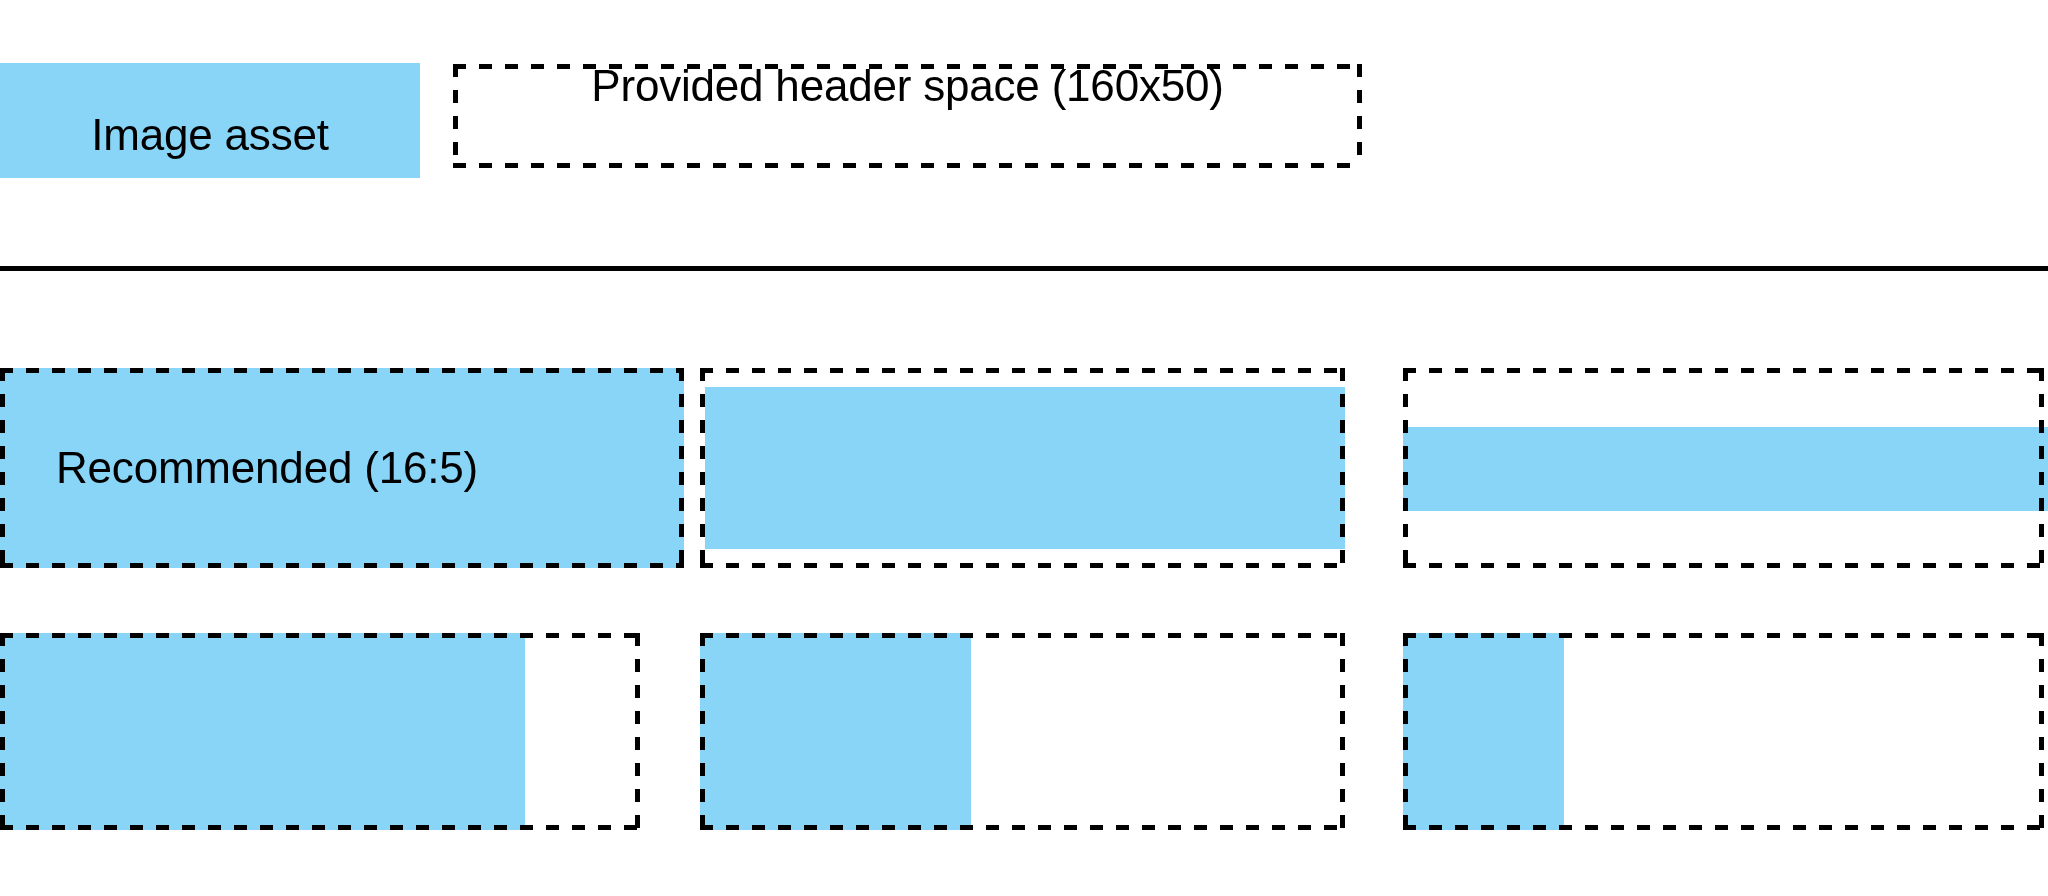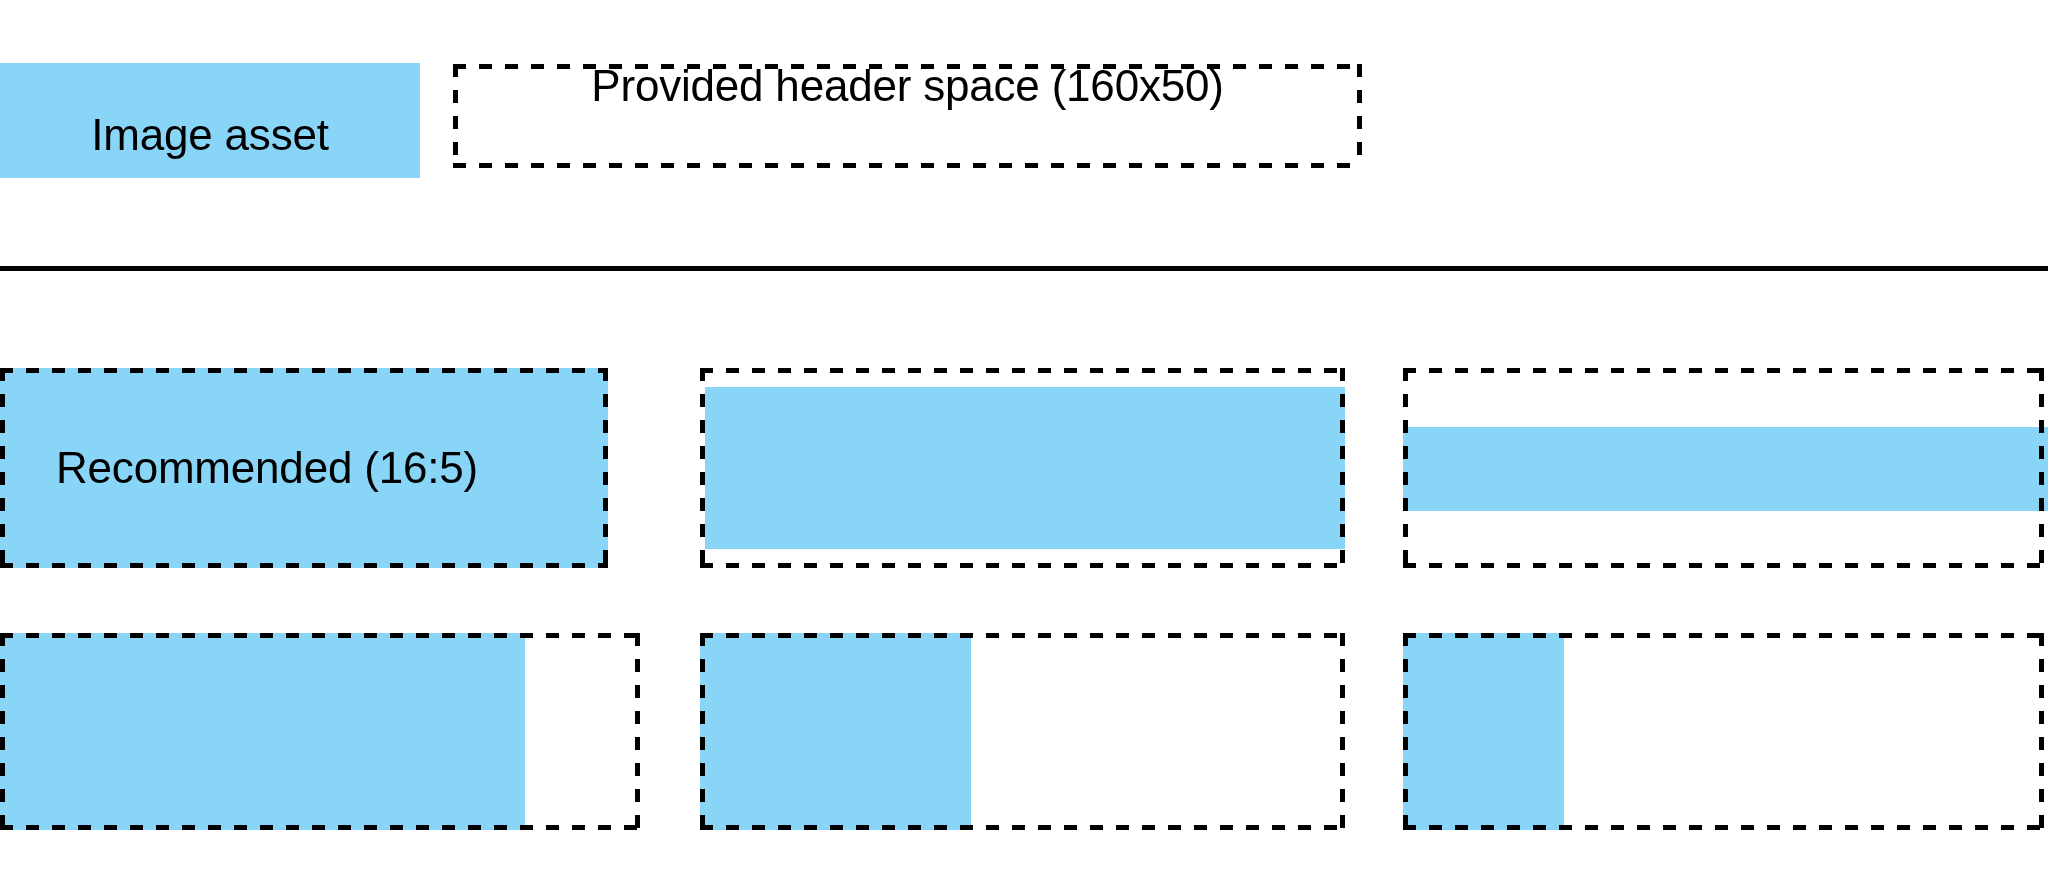--- a/index.html
+++ b/index.html
@@ -152,21 +152,21 @@
       <div class="edge right"></div>
     </div>
   </div>
 
 </div>
 
 <div id="separator"></div>
 
 <div id="examples-grid">
 
-  <div class="example-cell" style="left:0px; top:97px; width:608px; height:200px;">
+  <div class="example-cell" style="left:0px; top:97px; width:684px; height:200px;">
     <div class="cell-fill" style="left:0; top:0; width:100%; height:100%;"></div>
     <div class="cell-label">Recommended (16:5)</div>
     <div class="dashframe" style="left:0;top:0;right:0;bottom:0;">
       <div class="edge top"></div>
       <div class="edge bottom"></div>
       <div class="edge left"></div>
       <div class="edge right"></div>
     </div>
   </div>
 

